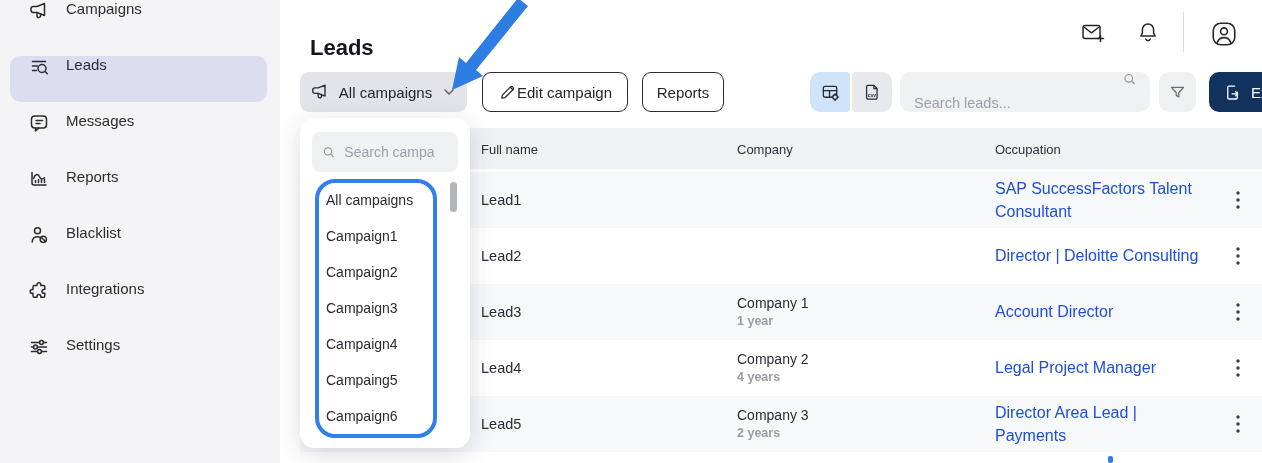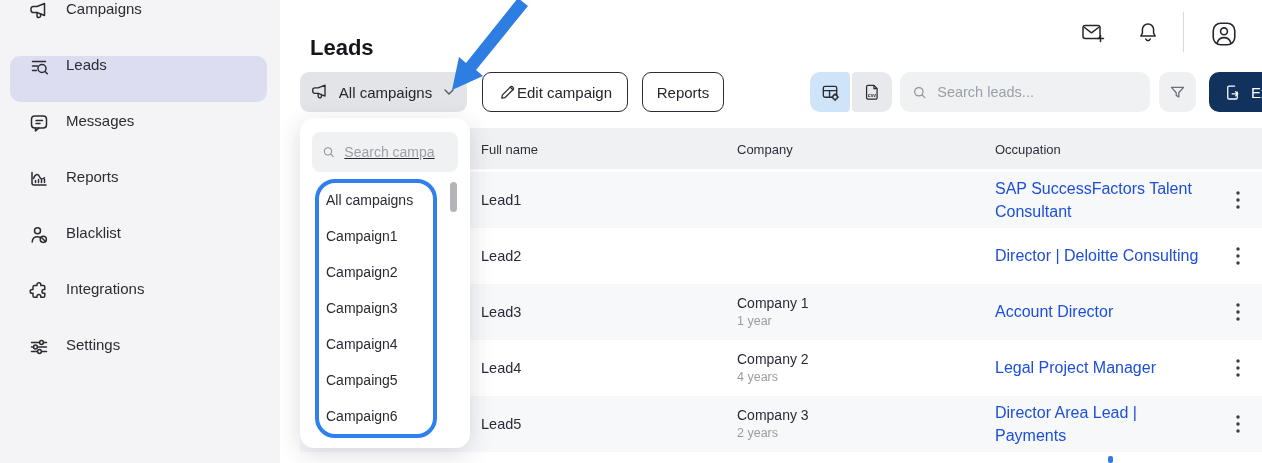--- a/index.html
+++ b/index.html
@@ -30,52 +30,52 @@
   .btn-outline{border:1.5px solid #2b2b33;}
   .btn-edit{position:absolute;left:202px;top:72px;width:146px;}
   .btn-reports{position:absolute;left:362px;top:72px;width:82px;}
 
   .seg{position:absolute;left:530px;top:72px;display:flex;gap:2px;}
   .seg button{width:40px;height:40px;border:none;cursor:pointer;display:flex;align-items:center;justify-content:center;padding:0;}
   .seg .seg-left{background:#cfe4f8;border-radius:10px 4px 4px 10px;}
   .seg .seg-right{background:#e8e9ec;border-radius:4px 10px 10px 4px;}
 
   .search-box{position:absolute;left:620px;top:72px;width:250px;height:40px;background:#f0f1f3;
-    border-radius:10px;display:flex;align-items:center;padding:0 12px;gap:8px;}
+    border-radius:10px;display:flex;align-items:flex-end;padding:0 12px;gap:8px;flex-direction:column;}
   .search-box input{border:none;background:transparent;outline:none;font-size:14.5px;width:100%;
     color:#26262e;font-family:"Liberation Sans","DejaVu Sans",sans-serif;}
   .search-box input::placeholder{color:#9ba0a8;}
 
   .filter-btn{position:absolute;left:879px;top:72px;width:37px;height:40px;background:#eef0f2;
     border-radius:10px;border:none;cursor:pointer;display:flex;align-items:center;justify-content:center;}
   .export-btn{position:absolute;left:929px;top:72px;width:120px;height:40px;background:#12325e;
     border:none;border-radius:10px;color:#fff;font-size:15px;display:flex;align-items:center;
     padding-left:14px;gap:9px;cursor:pointer;font-family:"Liberation Sans","DejaVu Sans",sans-serif;}
 
   
   .table{position:absolute;left:20px;top:128px;right:0;}
   .t-head{position:relative;height:41px;background:#f0f1f3;margin-bottom:3px;}
   .t-head span{position:absolute;top:50%;transform:translateY(-50%);font-size:13px;color:#2f2f3a;}
   .t-row{position:relative;height:56px;background:#fff;cursor:pointer;}
   .t-row.alt{background:#f7f8fa;padding-left:32px;}
   .c-name{position:absolute;left:181px;top:50%;transform:translateY(-50%);font-size:14.5px;color:#2b2b35;}
   .c-comp{position:absolute;left:437px;top:50%;transform:translateY(-50%);font-size:14px;color:#2b2b35;line-height:1.3;}
-  .c-comp .tenure{display:block;font-size:12.5px;color:#9b9ba3;margin-top:1px;}
+  .c-comp .tenure{display:block;font-size:12.5px;color:#9b9ba3;margin-top:1px;font-weight:bold;}
   .c-occ{position:absolute;left:695px;width:212px;top:50%;transform:translateY(-50%);
     font-size:16px;color:#1d4ed8;line-height:1.45;}
   .kebab{position:absolute;left:926px;top:50%;transform:translateY(-50%);width:24px;height:28px;
     background:none;border:none;cursor:pointer;display:flex;align-items:center;justify-content:center;}
   .t-partial{position:relative;height:11px;background:#fff;}
   .partial-dot{position:absolute;left:808px;top:4px;width:5px;height:7px;background:#2e7de2;border-radius:2px;}
 
   
   .dropdown{position:absolute;left:20px;top:118px;width:170px;height:330px;background:#fff;
     border-radius:14px;box-shadow:0 6px 24px rgba(40,40,60,.16);z-index:40;}
   .dd-search{position:absolute;left:12px;top:14px;width:146px;height:40px;background:#f0f1f3;
-    border-radius:8px;display:flex;align-items:center;padding:0 10px;gap:7px;text-decoration:underline;}
+    border-radius:8px;display:flex;align-items:center;padding:0 10px;gap:7px;}
   .dd-search input{border:none;background:transparent;outline:none;width:100%;font-size:14px;
     color:#26262e;font-family:"Liberation Sans","DejaVu Sans",sans-serif;}
   .dd-search input::placeholder{color:#9ba0a8;}
   .dd-list{position:absolute;left:0;top:64px;width:100%;}
   .dd-item{height:36px;display:flex;align-items:center;padding-left:26px;font-size:14px;
     color:#2a2a33;cursor:pointer;}
   .dd-ring{position:absolute;left:15px;top:61px;width:122px;height:259px;border:4px solid #2f80ed;
     border-radius:20px;pointer-events:none;}
   .dd-scroll{position:absolute;left:150px;top:64px;width:7px;height:30px;background:#b3b4ba;
     border-radius:4px;cursor:pointer;}

